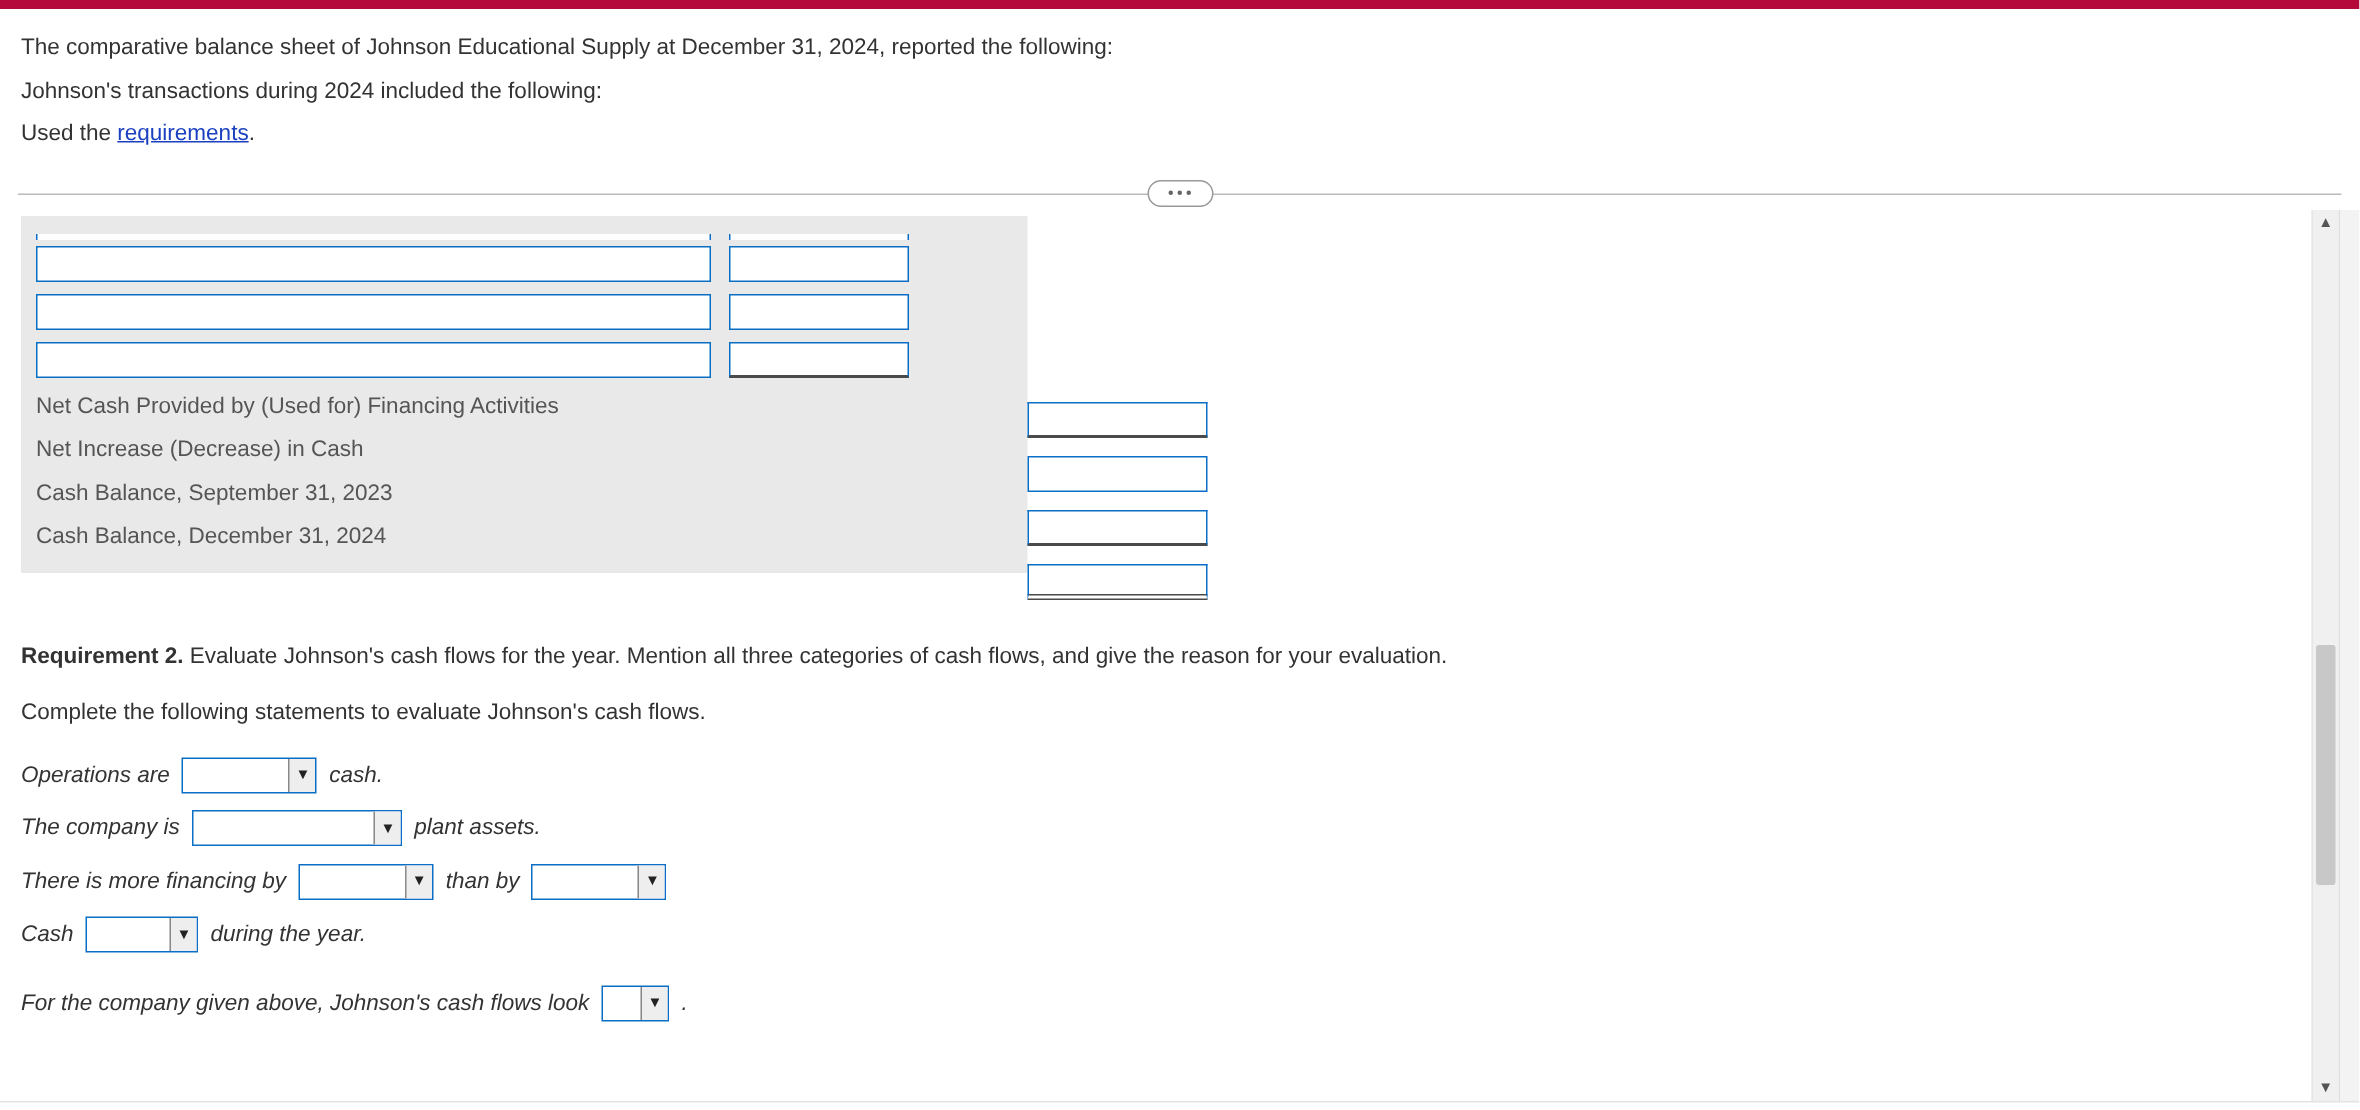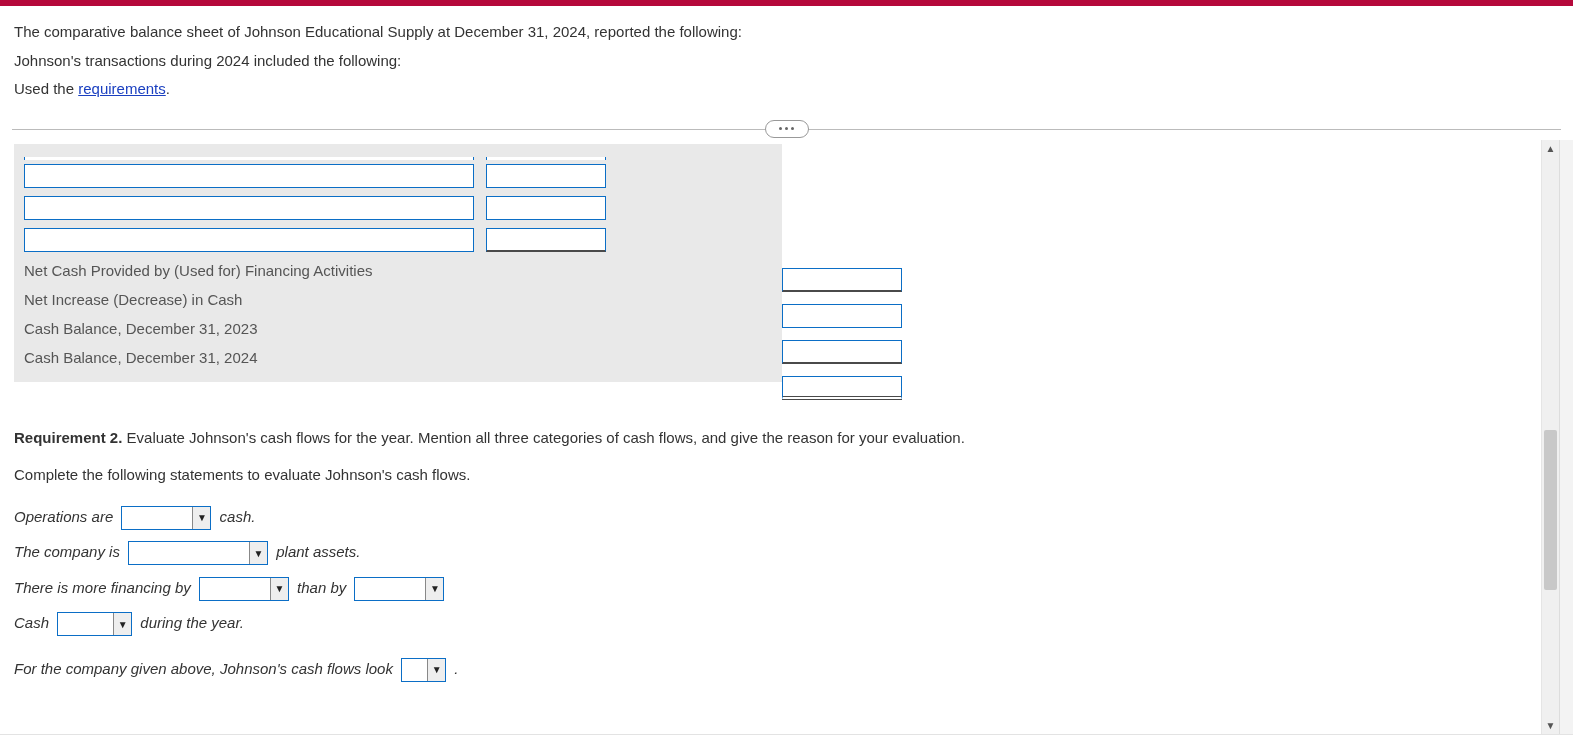--- a/index.html
+++ b/index.html
@@ -108,21 +108,21 @@
     position: absolute;
     left: 2px; right: 2px;
     top: 290px; height: 160px;
     background: #c8c8c8;
     border-radius: 2px;
   }
 
   
   .worksheet {
     background: #e9e9e9;
-    width: 768px;
+    width: 671px;
     padding: 6px 10px 10px 10px;
     position: relative;
   }
   .ws-row {
     display: flex;
     align-items: center;
     gap: 12px;
     padding: 6px 0;
   }
   .ws-label {
@@ -233,21 +233,21 @@
             <span class="ws-input col1"></span><span class="ws-spacer-col"></span><span class="ws-input col2 underline-bottom"></span>
           </div>
 
           <div class="ws-row">
             <span class="ws-label">Net Cash Provided by (Used for) Financing Activities</span>
           </div>
           <div class="ws-row">
             <span class="ws-label">Net Increase (Decrease) in Cash</span>
           </div>
           <div class="ws-row">
-            <span class="ws-label">Cash Balance, December 31, 2023</span>
+            <span class="ws-label">Cash Balance, September 31, 2023</span>
           </div>
           <div class="ws-row">
             <span class="ws-label">Cash Balance, December 31, 2024</span>
           </div>
 
         </div>
         <div class="rightcol" style="padding-top:118px;">
           <div style="height:36px; display:flex; align-items:center;">
               <span class="ws-input col3 underline-bottom"></span>
             </div>

